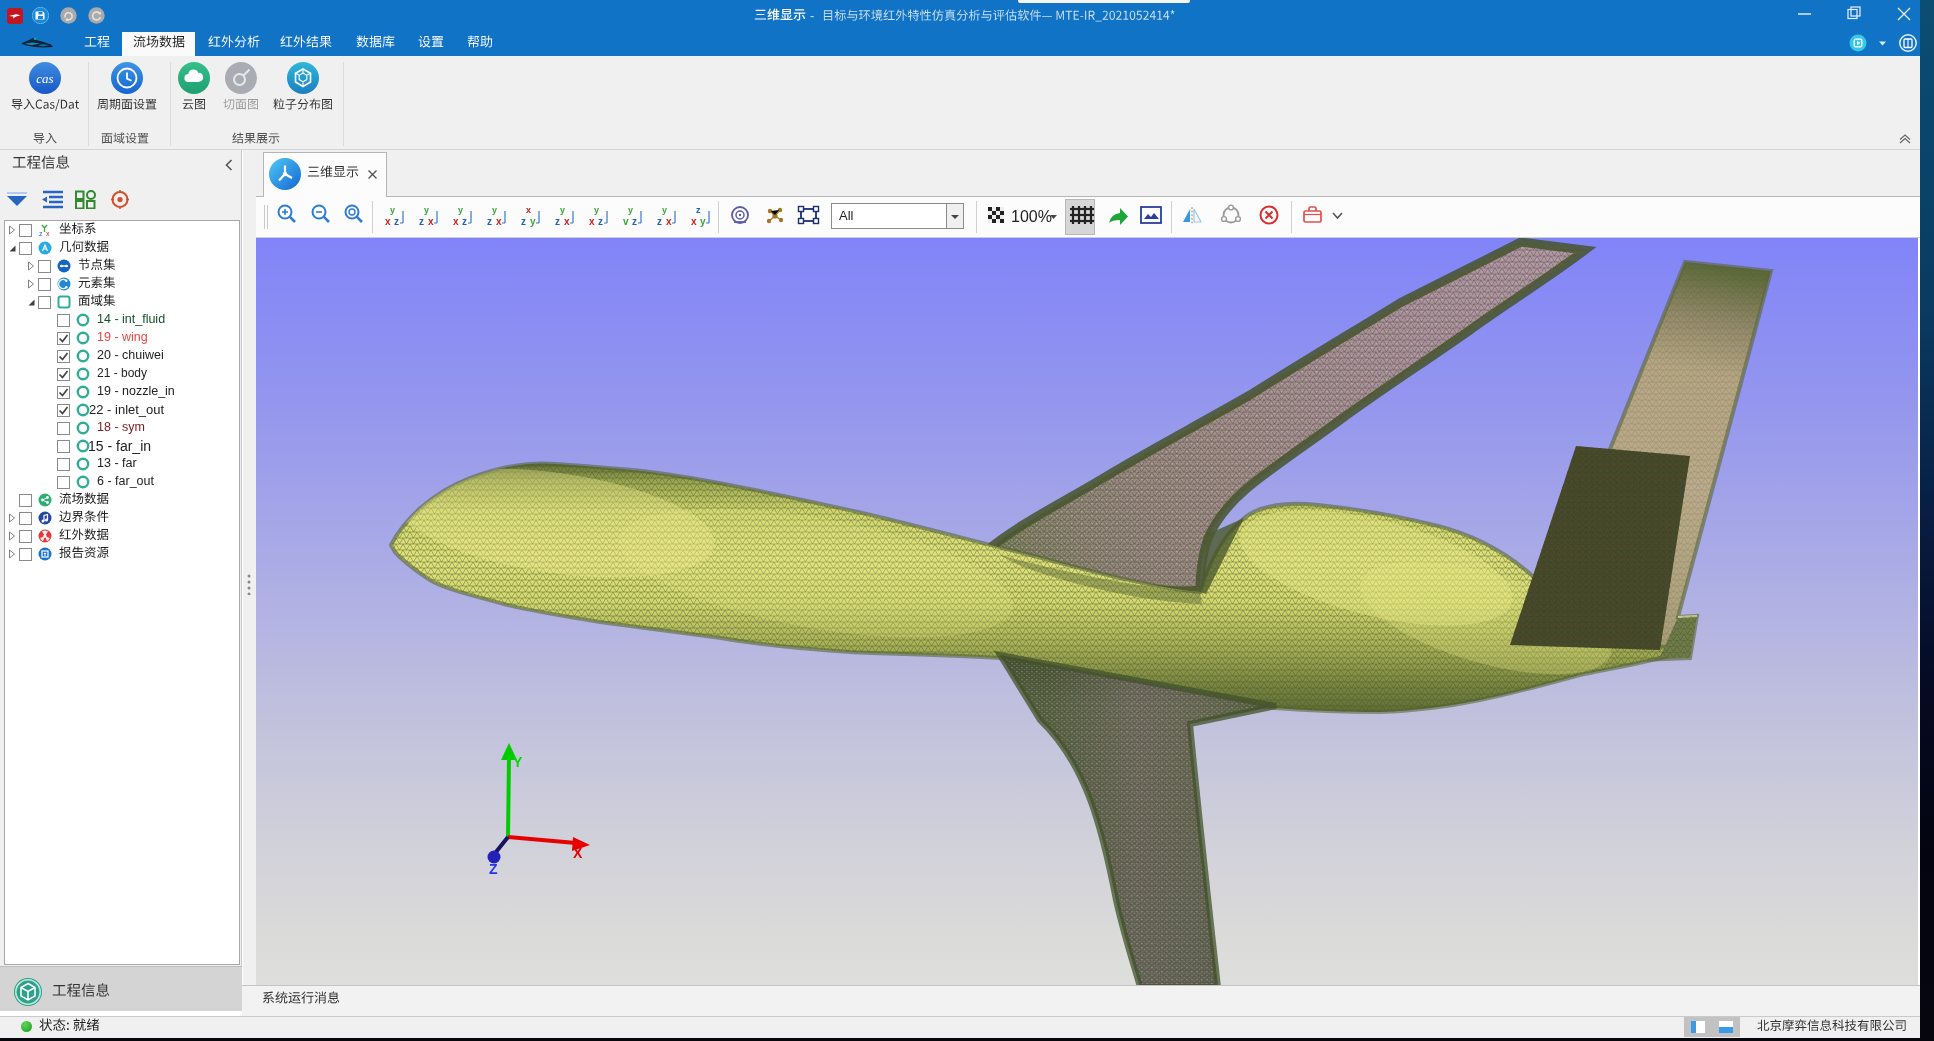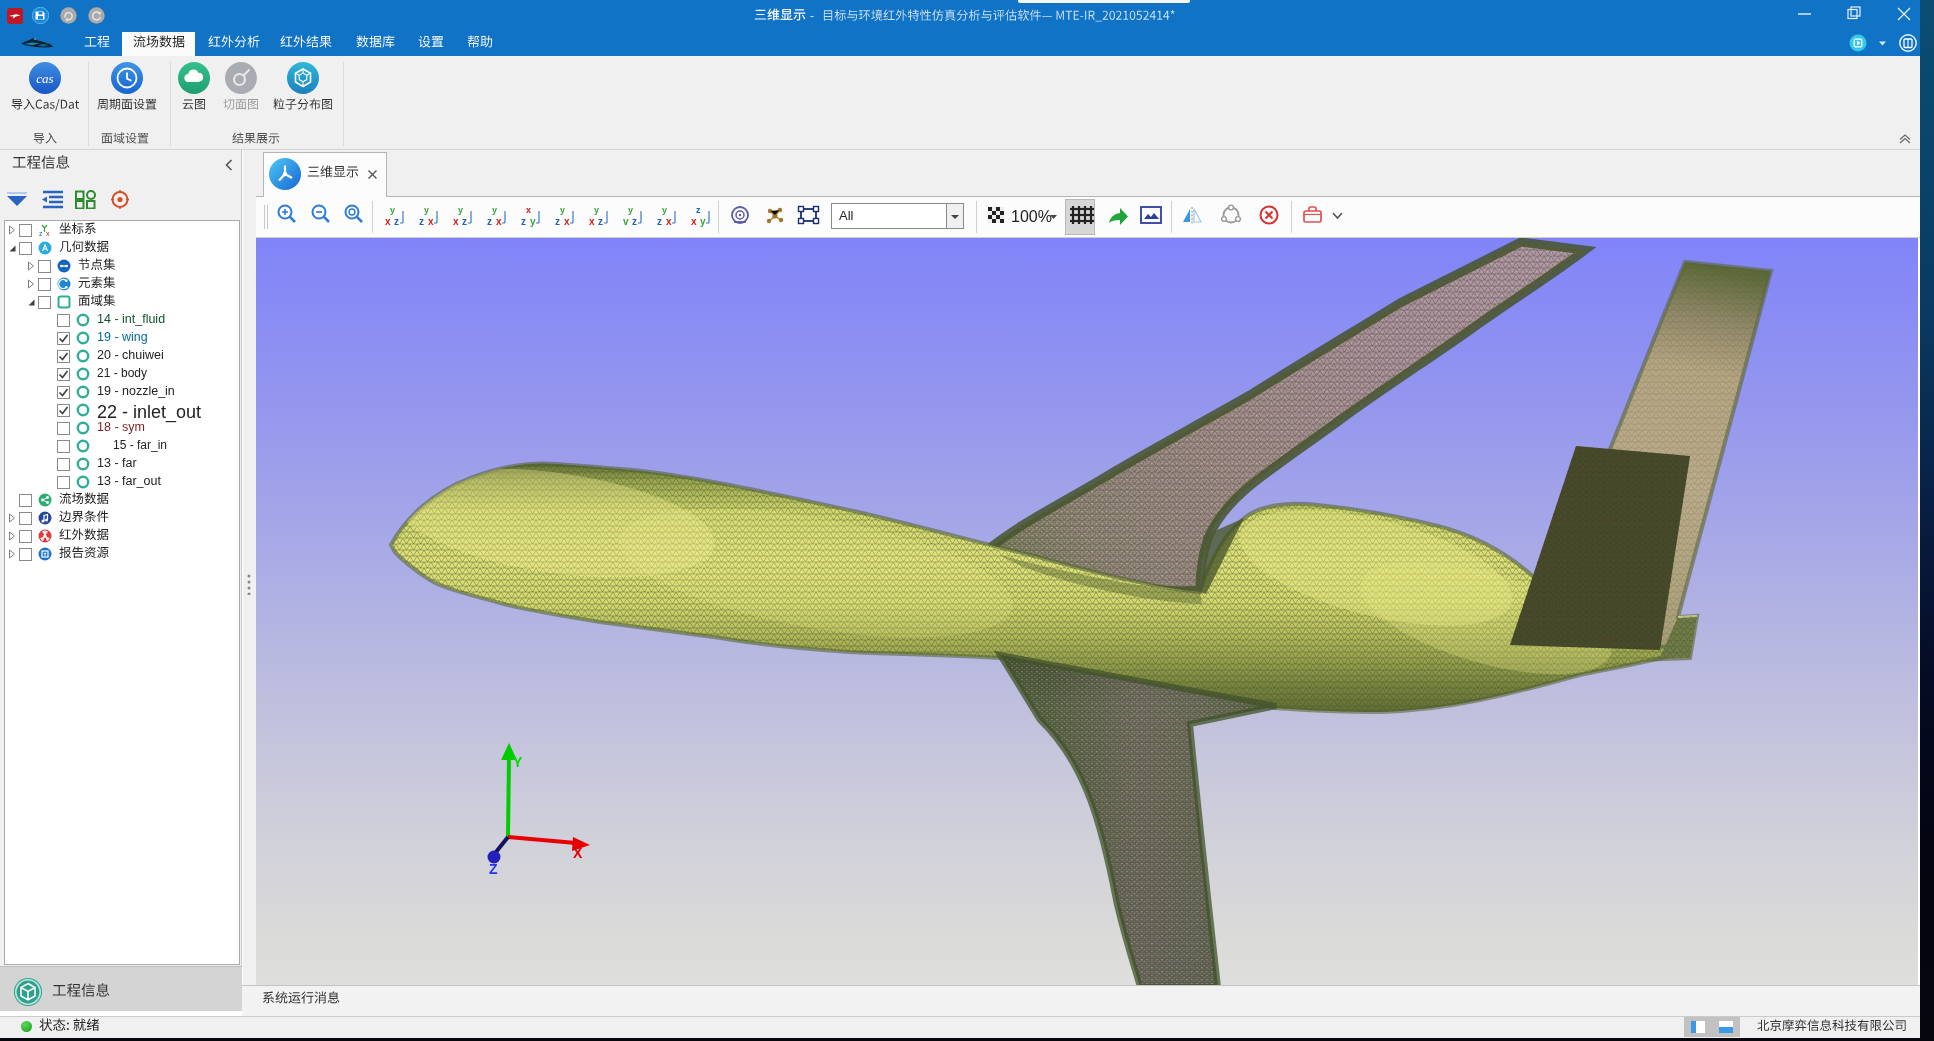--- a/index.html
+++ b/index.html
@@ -246,21 +246,21 @@
     <circle cx="7" cy="7" r="5.2" fill="none" stroke="#2fae96" stroke-width="2.4"></circle>
   </svg>
 <div class="abs" style="left:97px;top:312px;font-size:12.5px;color:#14532d;white-space:pre">14 - int_fluid</div>
 <div class="abs" style="left:57px;top:332px;width:13px;height:13px;background:#fff;border:1px solid #8a8a8a"></div>
 <svg class="abs" style="left:57px;top:332px" width="13" height="13">
     <path d="M2.5 6.5 L5.5 9.5 L10.5 3" stroke="#444" stroke-width="1.7" fill="none"></path>
   </svg>
 <svg class="abs" style="left:76px;top:331px" width="14" height="14">
     <circle cx="7" cy="7" r="5.2" fill="none" stroke="#2fae96" stroke-width="2.4"></circle>
   </svg>
-<div class="abs" style="left:97px;top:330px;font-size:12.5px;color:#0369a1;white-space:pre">19 - wing</div>
+<div class="abs" style="left:97px;top:330px;font-size:12.5px;color:#ef4444;white-space:pre">19 - wing</div>
 <div class="abs" style="left:57px;top:350px;width:13px;height:13px;background:#fff;border:1px solid #8a8a8a"></div>
 <svg class="abs" style="left:57px;top:350px" width="13" height="13">
     <path d="M2.5 6.5 L5.5 9.5 L10.5 3" stroke="#444" stroke-width="1.7" fill="none"></path>
   </svg>
 <svg class="abs" style="left:76px;top:349px" width="14" height="14">
     <circle cx="7" cy="7" r="5.2" fill="none" stroke="#2fae96" stroke-width="2.4"></circle>
   </svg>
 <div class="abs" style="left:97px;top:348px;font-size:12.5px;color:#222;white-space:pre">20 - chuiwei</div>
 <div class="abs" style="left:57px;top:368px;width:13px;height:13px;background:#fff;border:1px solid #8a8a8a"></div>
 <svg class="abs" style="left:57px;top:368px" width="13" height="13">
@@ -278,41 +278,41 @@
     <circle cx="7" cy="7" r="5.2" fill="none" stroke="#2fae96" stroke-width="2.4"></circle>
   </svg>
 <div class="abs" style="left:97px;top:384px;font-size:12.5px;color:#222;white-space:pre">19 - nozzle_in</div>
 <div class="abs" style="left:57px;top:404px;width:13px;height:13px;background:#fff;border:1px solid #8a8a8a"></div>
 <svg class="abs" style="left:57px;top:404px" width="13" height="13">
     <path d="M2.5 6.5 L5.5 9.5 L10.5 3" stroke="#444" stroke-width="1.7" fill="none"></path>
   </svg>
 <svg class="abs" style="left:76px;top:403px" width="14" height="14">
     <circle cx="7" cy="7" r="5.2" fill="none" stroke="#2fae96" stroke-width="2.4"></circle>
   </svg>
-<div class="abs" style="left:97px;top:402px;font-size:18px;color:#222;white-space:pre">22 - inlet_out</div>
+<div class="abs" style="left:89px;top:402px;font-size:13px;color:#222;white-space:pre">22 - inlet_out</div>
 <div class="abs" style="left:57px;top:422px;width:13px;height:13px;background:#fff;border:1px solid #8a8a8a"></div>
 <svg class="abs" style="left:76px;top:421px" width="14" height="14">
     <circle cx="7" cy="7" r="5.2" fill="none" stroke="#2fae96" stroke-width="2.4"></circle>
   </svg>
 <div class="abs" style="left:97px;top:420px;font-size:12.5px;color:#7f1d1d;white-space:pre">18 - sym</div>
 <div class="abs" style="left:57px;top:440px;width:13px;height:13px;background:#fff;border:1px solid #8a8a8a"></div>
 <svg class="abs" style="left:76px;top:439px" width="14" height="14">
     <circle cx="7" cy="7" r="5.2" fill="none" stroke="#2fae96" stroke-width="2.4"></circle>
   </svg>
-<div class="abs" style="left:113px;top:438px;font-size:12px;color:#222;white-space:pre">15 - far_in</div>
+<div class="abs" style="left:88px;top:438px;font-size:14px;color:#222;white-space:pre">15 - far_in</div>
 <div class="abs" style="left:57px;top:458px;width:13px;height:13px;background:#fff;border:1px solid #8a8a8a"></div>
 <svg class="abs" style="left:76px;top:457px" width="14" height="14">
     <circle cx="7" cy="7" r="5.2" fill="none" stroke="#2fae96" stroke-width="2.4"></circle>
   </svg>
 <div class="abs" style="left:97px;top:456px;font-size:12.5px;color:#222;white-space:pre">13 - far</div>
 <div class="abs" style="left:57px;top:476px;width:13px;height:13px;background:#fff;border:1px solid #8a8a8a"></div>
 <svg class="abs" style="left:76px;top:475px" width="14" height="14">
     <circle cx="7" cy="7" r="5.2" fill="none" stroke="#2fae96" stroke-width="2.4"></circle>
   </svg>
-<div class="abs" style="left:97px;top:474px;font-size:12.5px;color:#222;white-space:pre">13 - far_out</div>
+<div class="abs" style="left:97px;top:474px;font-size:12.5px;color:#222;white-space:pre">6 - far_out</div>
 <div class="abs" style="left:19px;top:494px;width:13px;height:13px;background:#fff;border:1px solid #8a8a8a"></div>
 <svg class="abs" style="left:38px;top:493px" width="14" height="14">
     <circle cx="7" cy="7" r="6.5" fill="#2fae73"></circle>
     <circle cx="4.5" cy="7" r="1.4" fill="#fff"></circle>
     <circle cx="9.5" cy="4.5" r="1.4" fill="#fff"></circle>
     <circle cx="9.5" cy="9.5" r="1.4" fill="#fff"></circle>
     <path d="M4.5 7 L9.5 4.5 M4.5 7 L9.5 9.5" stroke="#fff" stroke-width="1"></path>
   </svg>
 <svg style="position:absolute;left:59.0px;top:492.5px;overflow:visible" width="50" height="14">
     <path transform="translate(0,10.00)" d="M7.2 -4.5V0.5H8.1V-4.5ZM5 -4.5V-3.2C5 -2.1 4.8 -0.7 3.3 0.4C3.5 0.5 3.8 0.8 4 1C5.7 -0.2 5.9 -1.9 5.9 -3.2V-4.5ZM9.4 -4.5V-0.6C9.4 0.2 9.5 0.4 9.7 0.6C9.9 0.7 10.1 0.8 10.4 0.8C10.5 0.8 10.8 0.8 11 0.8C11.2 0.8 11.5 0.7 11.6 0.7C11.8 0.6 11.9 0.4 11.9 0.2C12 -0.1 12 -0.7 12.1 -1.3C11.8 -1.4 11.6 -1.5 11.4 -1.6C11.4 -1 11.4 -0.6 11.3 -0.4C11.3 -0.2 11.3 -0.1 11.2 -0C11.2 0 11.1 0 10.9 0C10.8 0 10.7 0 10.6 0C10.5 0 10.4 0 10.4 -0C10.3 -0.1 10.3 -0.2 10.3 -0.5V-4.5ZM1.1 -9.7C1.8 -9.2 2.7 -8.6 3.2 -8.1L3.8 -8.8C3.3 -9.3 2.4 -9.9 1.6 -10.3ZM0.5 -6.2C1.3 -5.9 2.3 -5.3 2.8 -4.9L3.3 -5.6C2.8 -6.1 1.8 -6.6 1 -6.9ZM0.8 0.2 1.6 0.8C2.3 -0.3 3.2 -1.9 3.9 -3.2L3.2 -3.8C2.5 -2.4 1.5 -0.8 0.8 0.2ZM7 -10.3C7.2 -9.9 7.4 -9.3 7.5 -8.9H4V-8H6.4C5.9 -7.4 5.2 -6.5 5 -6.2C4.7 -6 4.4 -5.9 4.1 -5.9C4.2 -5.7 4.3 -5.2 4.4 -5C4.7 -5.1 5.3 -5.2 10.5 -5.5C10.7 -5.2 10.9 -4.9 11.1 -4.6L11.8 -5.1C11.4 -5.9 10.4 -7 9.6 -7.8L8.9 -7.4C9.2 -7.1 9.6 -6.7 9.9 -6.3L6 -6.1C6.4 -6.6 7 -7.4 7.5 -8H11.8V-8.9H8.5C8.4 -9.3 8.1 -10 7.8 -10.5Z M17.6 -5.4C17.8 -5.5 18.1 -5.6 18.7 -5.6H19.6C19.1 -4.2 18.2 -3.1 17 -2.3L16.9 -3L15.6 -2.5V-6.6H16.9V-7.5H15.6V-10.4H14.7V-7.5H13.1V-6.6H14.7V-2.2C14 -2 13.4 -1.8 12.9 -1.6L13.3 -0.7C14.3 -1.1 15.8 -1.7 17.1 -2.2L17 -2.3C17.2 -2.2 17.6 -1.9 17.7 -1.8C18.9 -2.6 19.9 -4 20.5 -5.6H21.6C20.8 -2.9 19.4 -0.8 17.2 0.5C17.4 0.6 17.8 0.8 18 1C20.1 -0.4 21.6 -2.6 22.4 -5.6H23.3C23.1 -1.9 22.8 -0.5 22.5 -0.1C22.3 0 22.2 0.1 22 0.1C21.8 0.1 21.3 0.1 20.8 0C21 0.2 21.1 0.6 21.1 0.9C21.6 0.9 22.1 0.9 22.4 0.9C22.8 0.9 23 0.8 23.3 0.5C23.7 -0.1 24 -1.6 24.2 -6C24.2 -6.1 24.2 -6.5 24.2 -6.5H19.2C20.5 -7.2 21.8 -8.3 23.1 -9.5L22.4 -10L22.2 -9.9H17.2V-9H21.2C20.1 -8 18.9 -7.2 18.5 -6.9C18 -6.6 17.6 -6.4 17.2 -6.3C17.4 -6.1 17.6 -5.6 17.6 -5.4Z M30.5 -10.3C30.3 -9.8 29.9 -9 29.6 -8.6L30.2 -8.3C30.5 -8.7 31 -9.3 31.3 -9.9ZM26.1 -9.9C26.4 -9.4 26.8 -8.7 26.9 -8.3L27.6 -8.6C27.5 -9 27.1 -9.7 26.8 -10.2ZM30.1 -3.2C29.8 -2.6 29.4 -2.1 29 -1.6C28.5 -1.8 28 -2.1 27.5 -2.2C27.7 -2.6 27.9 -2.9 28.1 -3.2ZM26.4 -1.9C27 -1.7 27.7 -1.4 28.3 -1C27.5 -0.5 26.5 -0.1 25.5 0.2C25.7 0.4 25.9 0.7 26 0.9C27.1 0.6 28.2 0.1 29.1 -0.6C29.5 -0.4 29.9 -0.1 30.1 0.1L30.8 -0.5C30.5 -0.7 30.1 -1 29.7 -1.2C30.4 -1.9 30.9 -2.8 31.2 -3.9L30.7 -4.1L30.5 -4H28.5L28.8 -4.7L27.9 -4.8C27.8 -4.6 27.7 -4.3 27.6 -4H25.9V-3.2H27.2C26.9 -2.8 26.6 -2.3 26.4 -1.9ZM28.2 -10.5V-8.2H25.6V-7.4H27.9C27.3 -6.6 26.4 -5.8 25.5 -5.4C25.7 -5.3 25.9 -4.9 26 -4.7C26.8 -5.1 27.6 -5.8 28.2 -6.6V-5.1H29.1V-6.8C29.7 -6.3 30.4 -5.7 30.8 -5.4L31.3 -6.1C31 -6.3 29.9 -7 29.3 -7.4H31.6V-8.2H29.1V-10.5ZM32.9 -10.4C32.5 -8.2 32 -6.1 31 -4.8C31.2 -4.7 31.6 -4.4 31.7 -4.2C32 -4.7 32.3 -5.2 32.6 -5.8C32.9 -4.6 33.2 -3.5 33.7 -2.5C33 -1.3 32 -0.4 30.6 0.3C30.8 0.5 31.1 0.8 31.2 1C32.4 0.4 33.4 -0.5 34.1 -1.6C34.8 -0.6 35.5 0.3 36.5 0.9C36.7 0.7 36.9 0.3 37.1 0.2C36.1 -0.4 35.3 -1.3 34.6 -2.5C35.3 -3.8 35.7 -5.3 36 -7.2H36.9V-8.1H33.3C33.5 -8.8 33.6 -9.5 33.7 -10.3ZM35.1 -7.2C34.9 -5.8 34.6 -4.5 34.2 -3.5C33.7 -4.6 33.3 -5.9 33.1 -7.2Z M43.5 -3V1H44.4V0.5H48.2V1H49.1V-3H46.7V-4.5H49.5V-5.3H46.7V-6.7H49V-10H42.4V-6.2C42.4 -4.2 42.3 -1.5 41 0.5C41.2 0.6 41.6 0.8 41.8 1C42.8 -0.5 43.2 -2.7 43.3 -4.5H45.8V-3ZM43.4 -9.1H48.1V-7.5H43.4ZM43.4 -6.7H45.8V-5.3H43.3L43.4 -6.2ZM44.4 -0.3V-2.2H48.2V-0.3ZM39.6 -10.5V-8H38V-7.1H39.6V-4.4C38.9 -4.2 38.3 -4 37.9 -3.9L38.1 -2.9L39.6 -3.4V-0.2C39.6 0 39.5 0.1 39.4 0.1C39.2 0.1 38.7 0.1 38.2 0.1C38.3 0.3 38.4 0.7 38.5 0.9C39.2 0.9 39.7 0.9 40 0.7C40.4 0.6 40.5 0.3 40.5 -0.2V-3.7L41.9 -4.2L41.8 -5L40.5 -4.6V-7.1H41.9V-8H40.5V-10.5Z" fill="#222222"></path>

